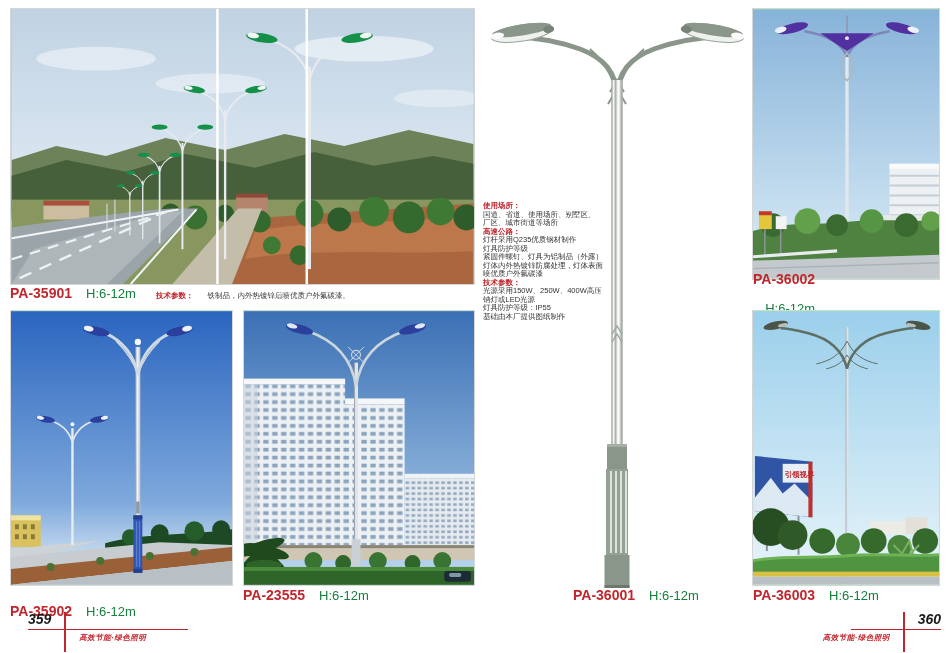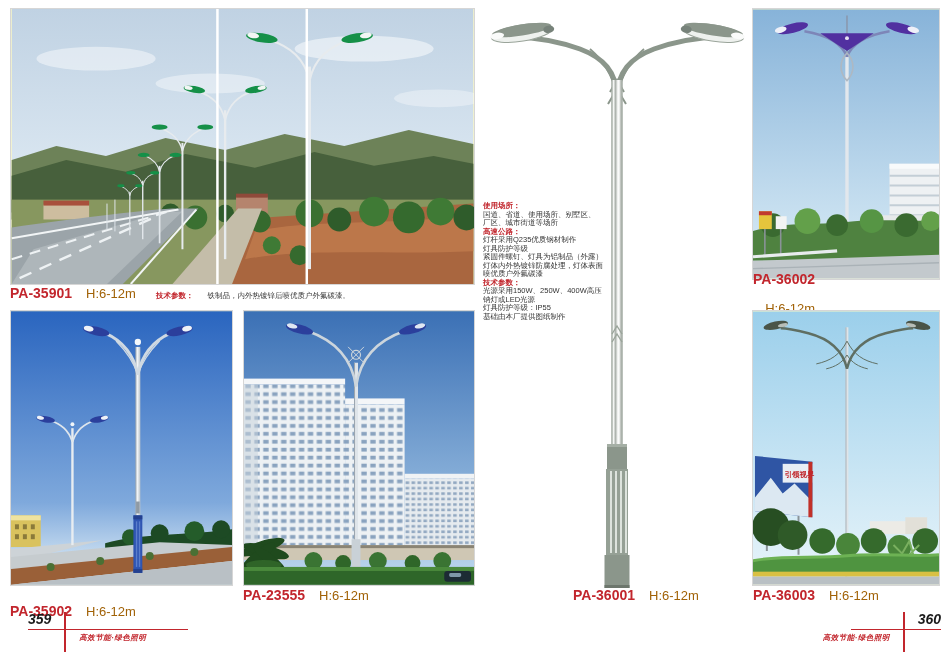--- a/index.html
+++ b/index.html
@@ -1,22 +1,22 @@
 <!DOCTYPE html>
 <html style="--accent: #c2262d;"><head>
 <meta charset="utf-8">
 <style>
   html,body{margin:0;padding:0;background:#ffffff;}
   #page{position:relative;width:950px;height:653px;background:#ffffff;overflow:hidden;
         font-family:"Liberation Sans","DejaVu Sans",sans-serif;}
-  .photo{position:absolute;border:1px solid #d6d6d6;box-sizing:border-box;overflow:hidden;background:#fef9c3;text-decoration:underline;}
+  .photo{position:absolute;border:1px solid #d6d6d6;box-sizing:border-box;overflow:hidden;background:#86efac;text-decoration:underline;}
   .photo svg{display:block;}
   .plabel{position:absolute;display:flex;align-items:flex-end;gap:14px;white-space:nowrap;}
   .pid{color:var(--accent,#c2262d);font-weight:bold;font-size:14px;}
-  .ph{color:#a16207;font-size:13px;}
+  .ph{color:#15803d;font-size:13px;}
   .pnote-t{color:var(--accent,#c2262d);font-weight:bold;font-size:7.5px;margin-left:6px;}
   .pnote{color:#333;font-size:7.5px;}
   .spec{position:absolute;left:483px;top:202px;width:185px;font-size:7.5px;line-height:8.5px;color:#333;}
   .spec .t{color:var(--accent,#c2262d);font-weight:bold;}
   .center-art{position:absolute;left:480px;top:0;}
   .footer-group{position:absolute;top:612px;display:flex;align-items:flex-start;gap:13px;font-style:italic;}
   .fnum{font-size:14px;font-weight:bold;color:#1a1a1a;line-height:15px;}
   .fline{width:2px;height:40px;background:var(--accent,#c2262d);}
   .fslogan{font-size:7.5px;font-weight:bold;color:var(--accent,#c2262d);margin-top:21px;letter-spacing:0.5px;}
   .funder{position:absolute;top:629px;height:1px;background:var(--accent,#c2262d);}

